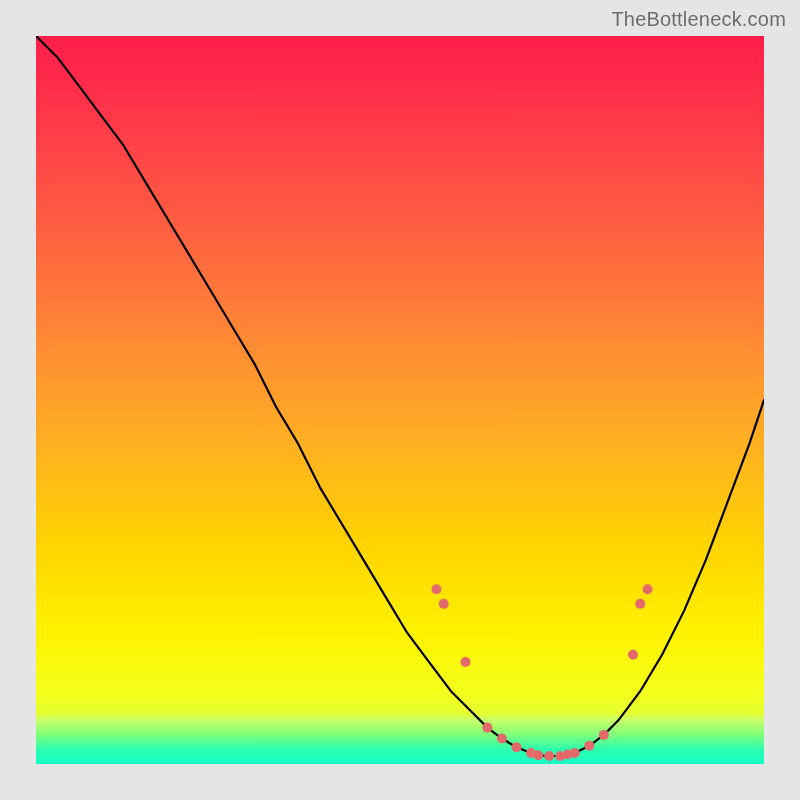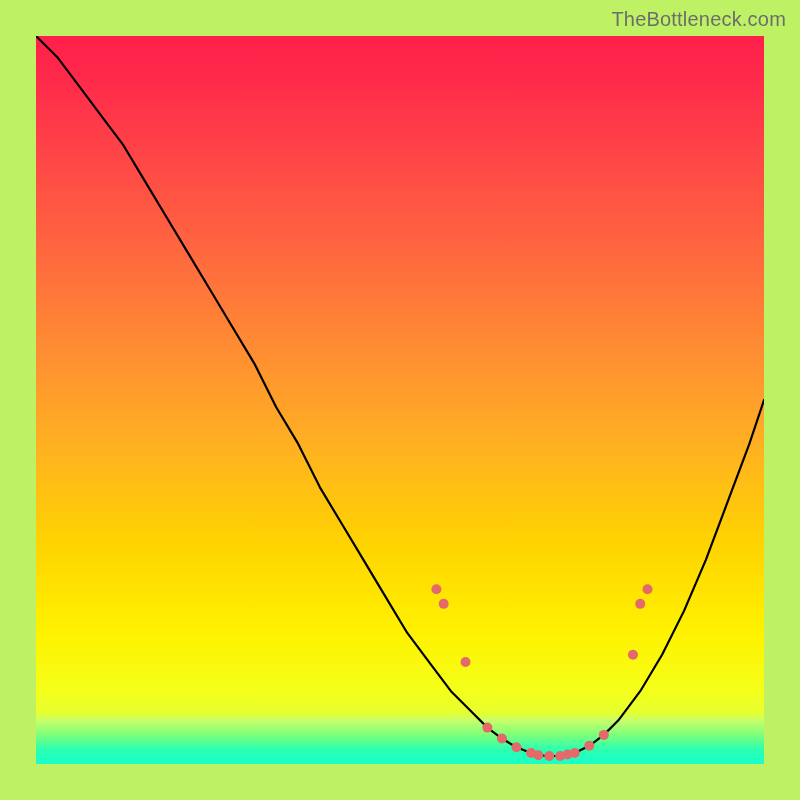--- a/index.html
+++ b/index.html
@@ -11,21 +11,21 @@
     overflow: hidden;
     font-family: Arial, Helvetica, sans-serif;
   }
 
   .frame {
     position: absolute;
     top: 0;
     left: 0;
     width: 800px;
     height: 800px;
-    background: #bef264;
+    background: #e5e5e5;
   }
 
   
   .plot-area {
     position: absolute;
     left: 36px;
     top: 36px;
     width: 728px;
     height: 728px;
     

